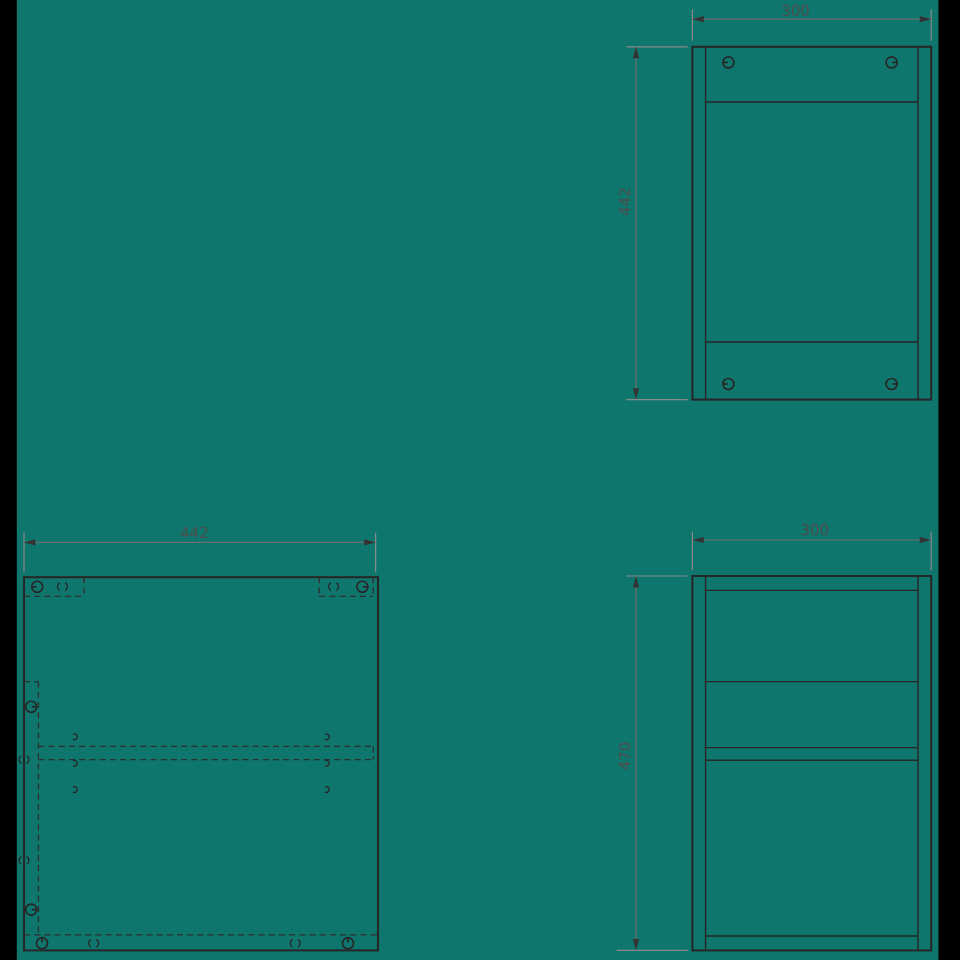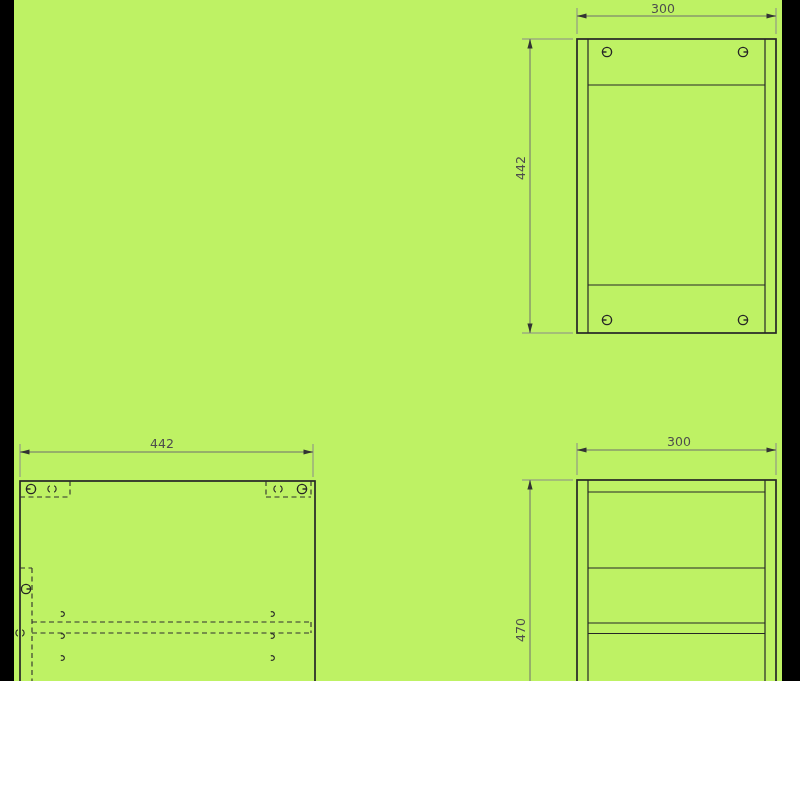--- a/index.html
+++ b/index.html
@@ -1,16 +1,16 @@
 <!DOCTYPE html>
 <html><head>
 <meta charset="utf-8">
 <style>
   html,body{margin:0;padding:0;background:#ffffff;}
-  #stage{position:relative;width:800px;height:681px;background:#bef264;overflow:hidden;}
+  #stage{position:relative;width:800px;height:800px;background:#0f766e;overflow:hidden;}
   svg{display:block;}
   .ol{fill:none;stroke:#262626;stroke-width:1.7;}
   .il{fill:none;stroke:#262626;stroke-width:1.2;}
   .dash{fill:none;stroke:#2e2e2e;stroke-width:1.1;stroke-dasharray:5 3.5;}
   .ext{stroke:#8a8a8a;stroke-width:1;}
   .dim{stroke:#6e6e6e;stroke-width:1;}
   .arr{fill:#333333;stroke:none;}
   .dt{font-family:"DejaVu Sans","Liberation Sans",sans-serif;font-size:12.5px;fill:#4d4d4d;}
 </style>
 </head>

